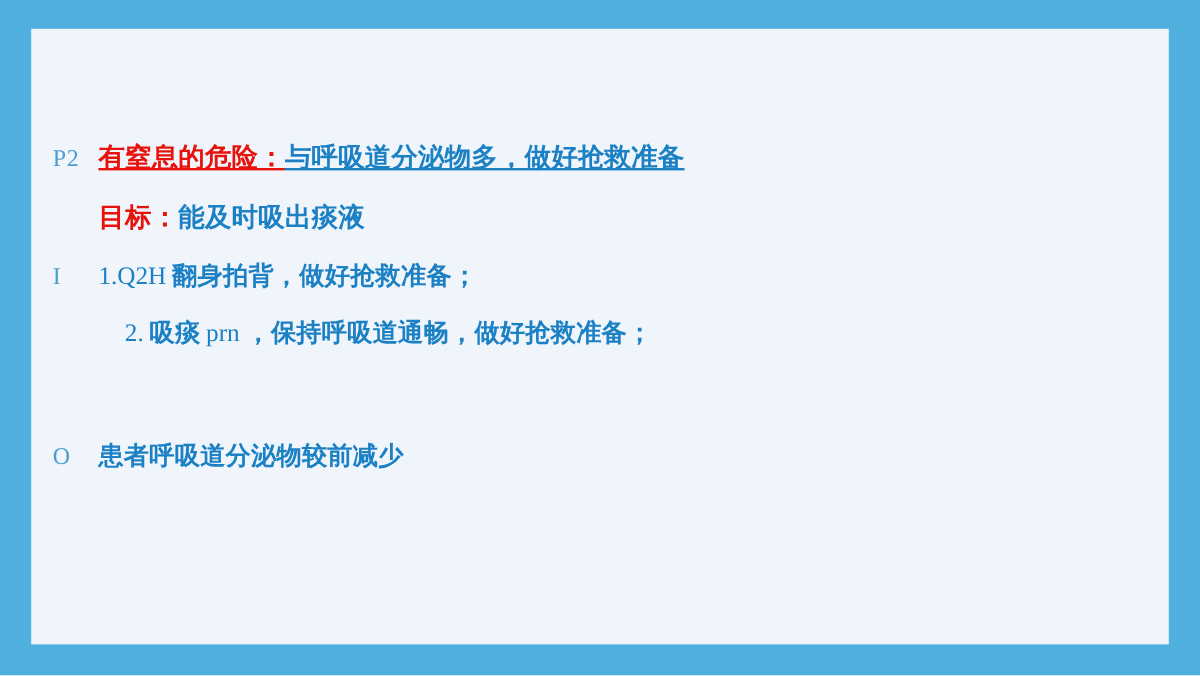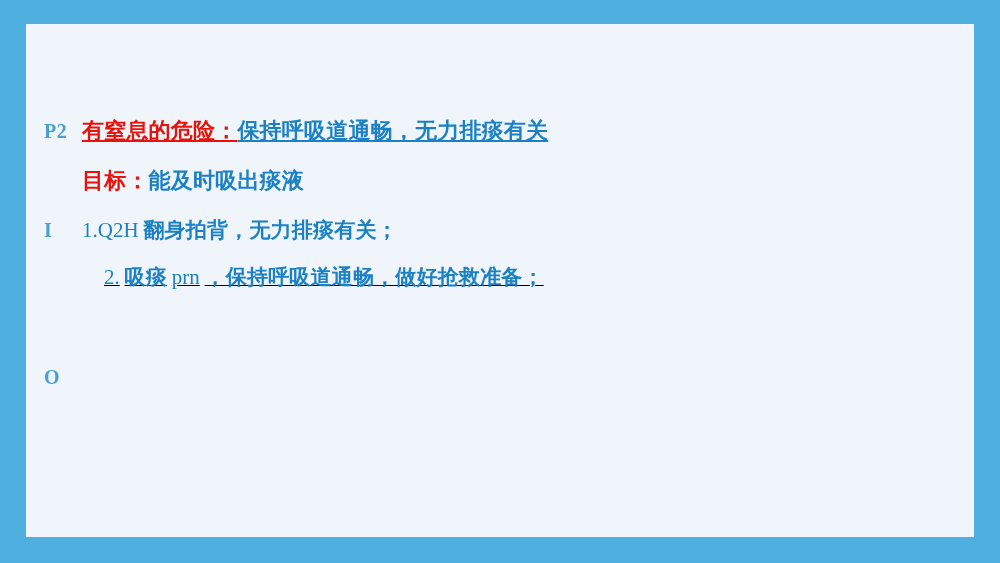--- a/index.html
+++ b/index.html
@@ -37,21 +37,21 @@
   .line {
     display: flex;
     align-items: baseline;
     white-space: nowrap;
   }
   .marker {
     display: inline-block;
     width: 38px;
     flex: 0 0 38px;
     font-family: "Liberation Serif", "DejaVu Serif", serif;
-    font-weight: 700;
+    font-weight: 400;
     font-size: 20px;
     color: var(--marker, #4A9FD0);
     letter-spacing: .5px;
   }
   .body { display: inline-block; }
 
   
   .cn {
     font-family: "Liberation Sans", "DejaVu Sans", sans-serif;
     font-weight: 700;
@@ -80,65 +80,68 @@
   .l-i2 .lat { font-size: 21px; }
 
   .l-i3      { margin-bottom: 19px; padding-left: 38px; }
   .l-i3 .cn  { font-size: 21px; }
   .l-i3 .lat { font-size: 21px; }
 
   .l-spacer  { height: 56px; }
 
   .l-o .cn   { font-size: 21px; }
 
-  .indent-num { display:inline-block; padding-left: 22px; text-decoration: underline; }
+  .indent-num { display:inline-block; padding-left: 22px; }
 
   sub {
     font-size: .62em;
     vertical-align: baseline;
     position: relative;
     bottom: -.22em;
   }
   .sp { display:inline-block; width:.3em; }
 </style>
 </head>
 <body>
 
 <div id="slide" style="--frame: #4FB0DF; --panel: #EFF5FB; --blue: #1C80C4; --red: #E8120C; --marker: #4A9FD0;">
   <div id="panel">
     <div id="content">
 
       <div class="line l-p2">
         <span class="marker">P2</span>
         <span class="body">
-          <span class="cn red">有窒息的危险：</span><span class="cn blue">保持呼吸道通畅，无力排痰有关</span>
+          <span class="cn red">有窒息的危险：</span><span class="cn blue">与呼吸道分泌物多，做好抢救准备</span>
         </span>
       </div>
 
       <div class="line l-goal">
         <span class="body">
           <span class="cn red">目标：</span><span class="cn blue">能及时吸出痰液</span>
         </span>
       </div>
 
       <div class="line l-i1">
         <span class="marker">I</span>
         <span class="body">
-          <span class="lat blue">1.</span><span class="lat blue">Q2H</span><span class="sp"></span><span class="cn blue">翻身拍背，无力排痰有关；</span>
+          <span class="lat blue">1.</span><span class="lat blue">Q2H</span><span class="sp"></span><span class="cn blue">翻身拍背，做好抢救准备；</span>
         </span>
       </div>
 
       <div class="line l-i2">
         <span class="body indent-num">
           <span class="lat blue">2.</span><span class="sp"></span><span class="cn blue">吸痰</span><span class="sp"></span><span class="lat blue">prn</span><span class="sp"></span><span class="cn blue">，保持呼吸道通畅，做好抢救准备；</span>
         </span>
       </div>
 
 
       <div class="l-spacer"></div>
 
       <div class="line l-o">
         <span class="marker">O</span>
+        <span class="body">
+          <span class="cn blue">患者呼吸道分泌物较前减少</span>
+        </span>
       </div>
 
     </div>
   </div>
 </div>
 
 </body></html>

